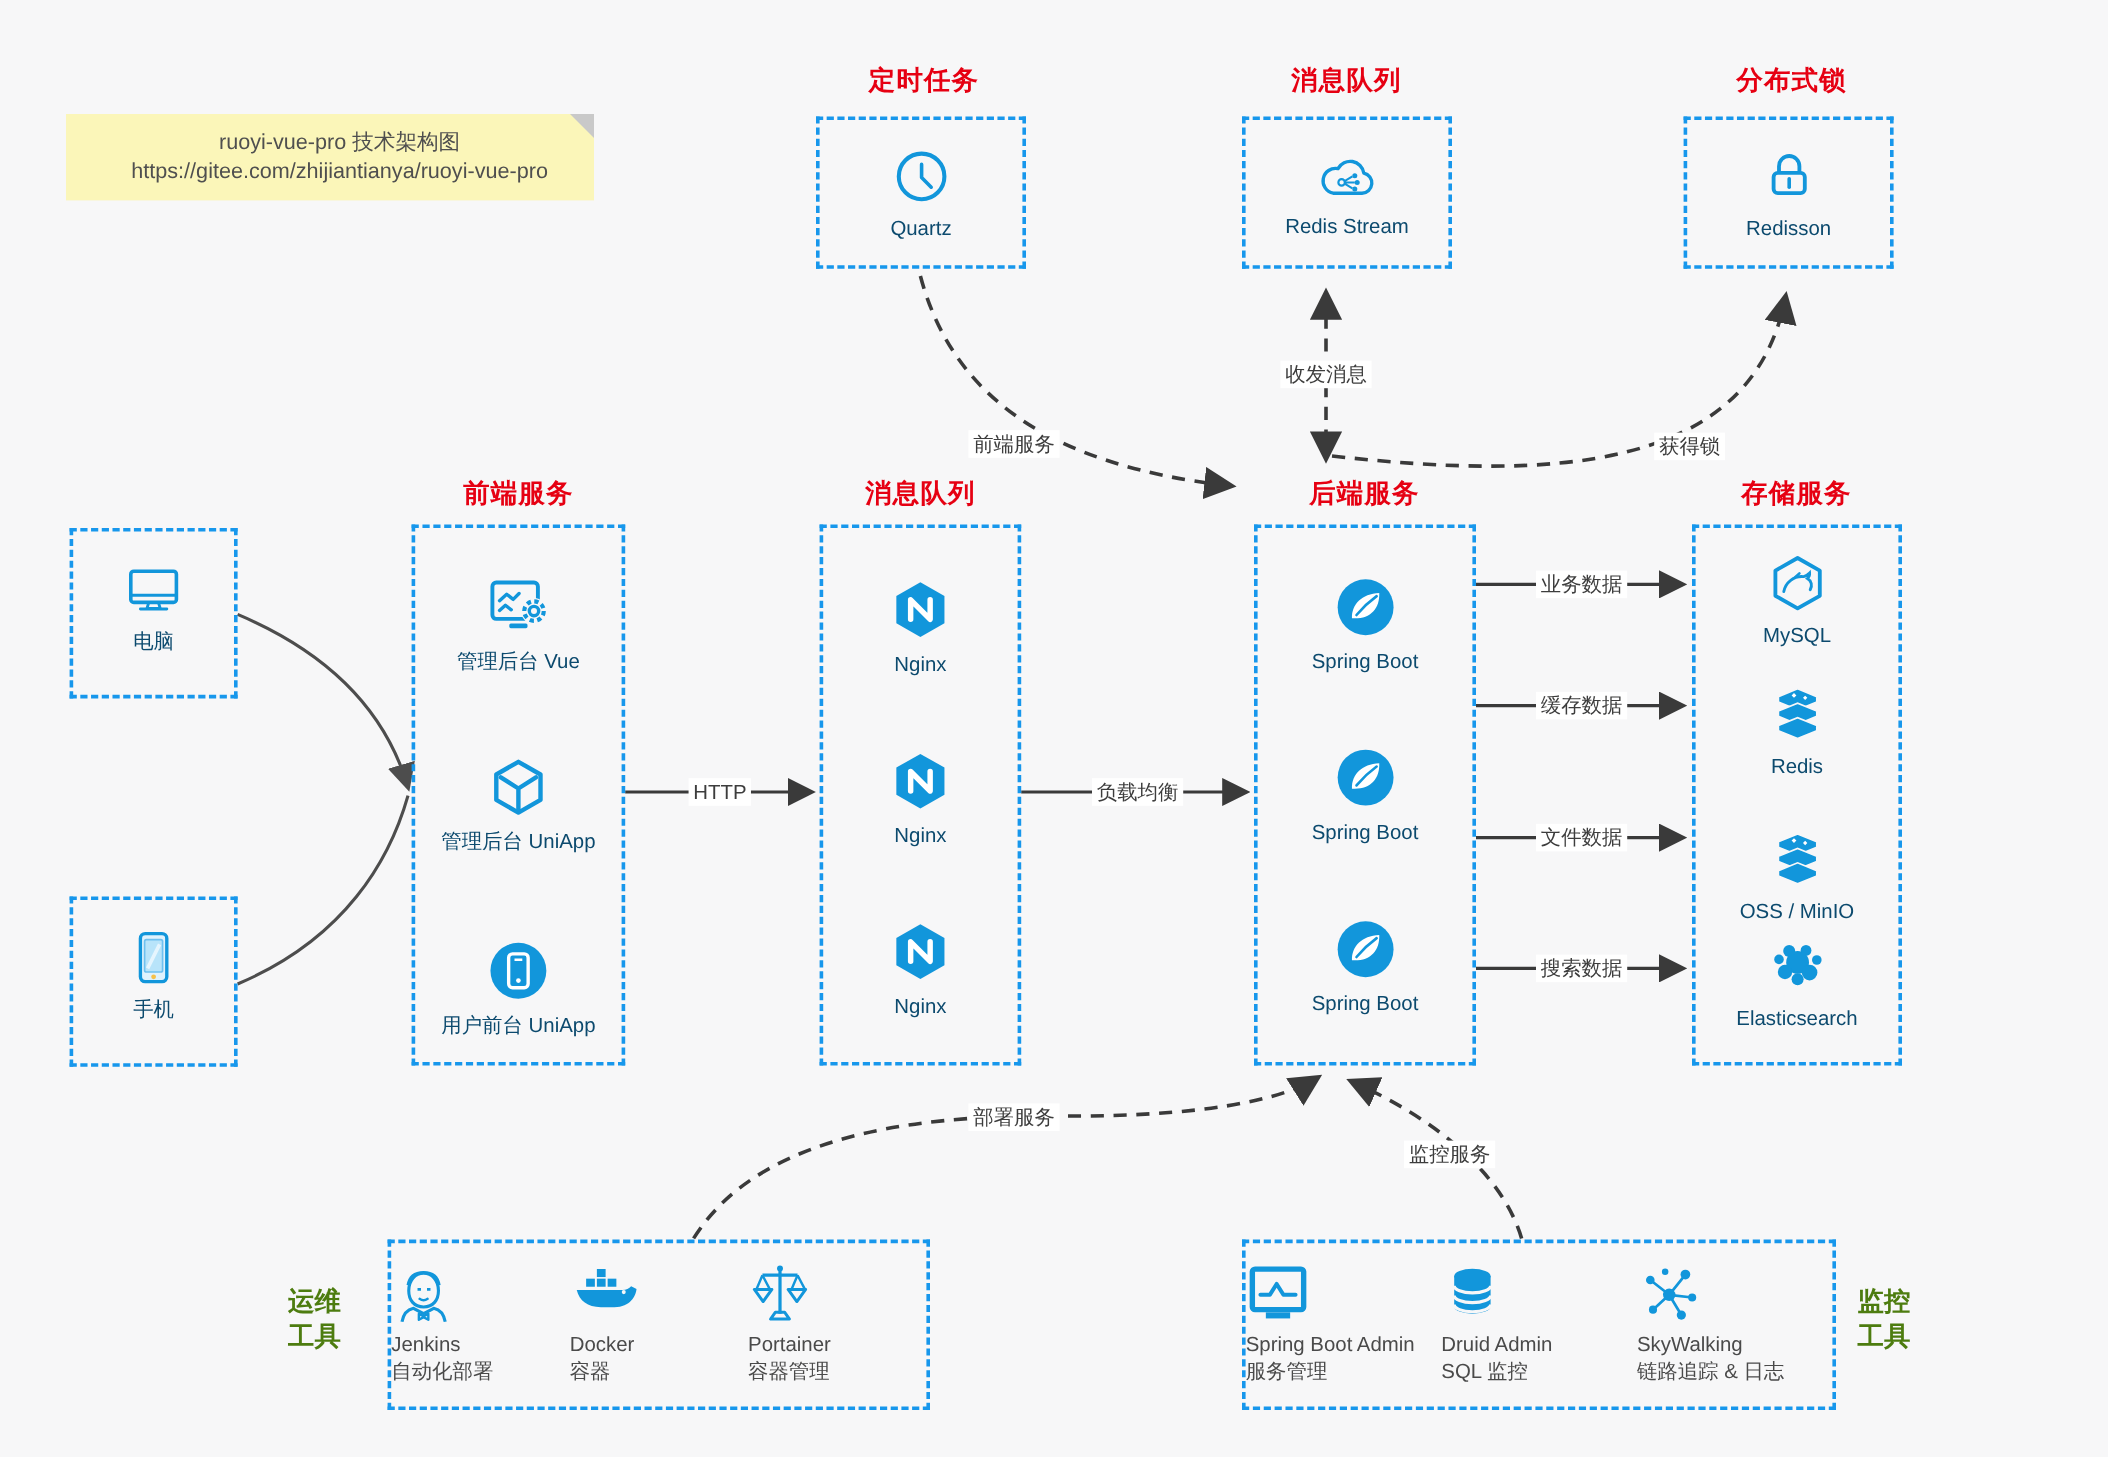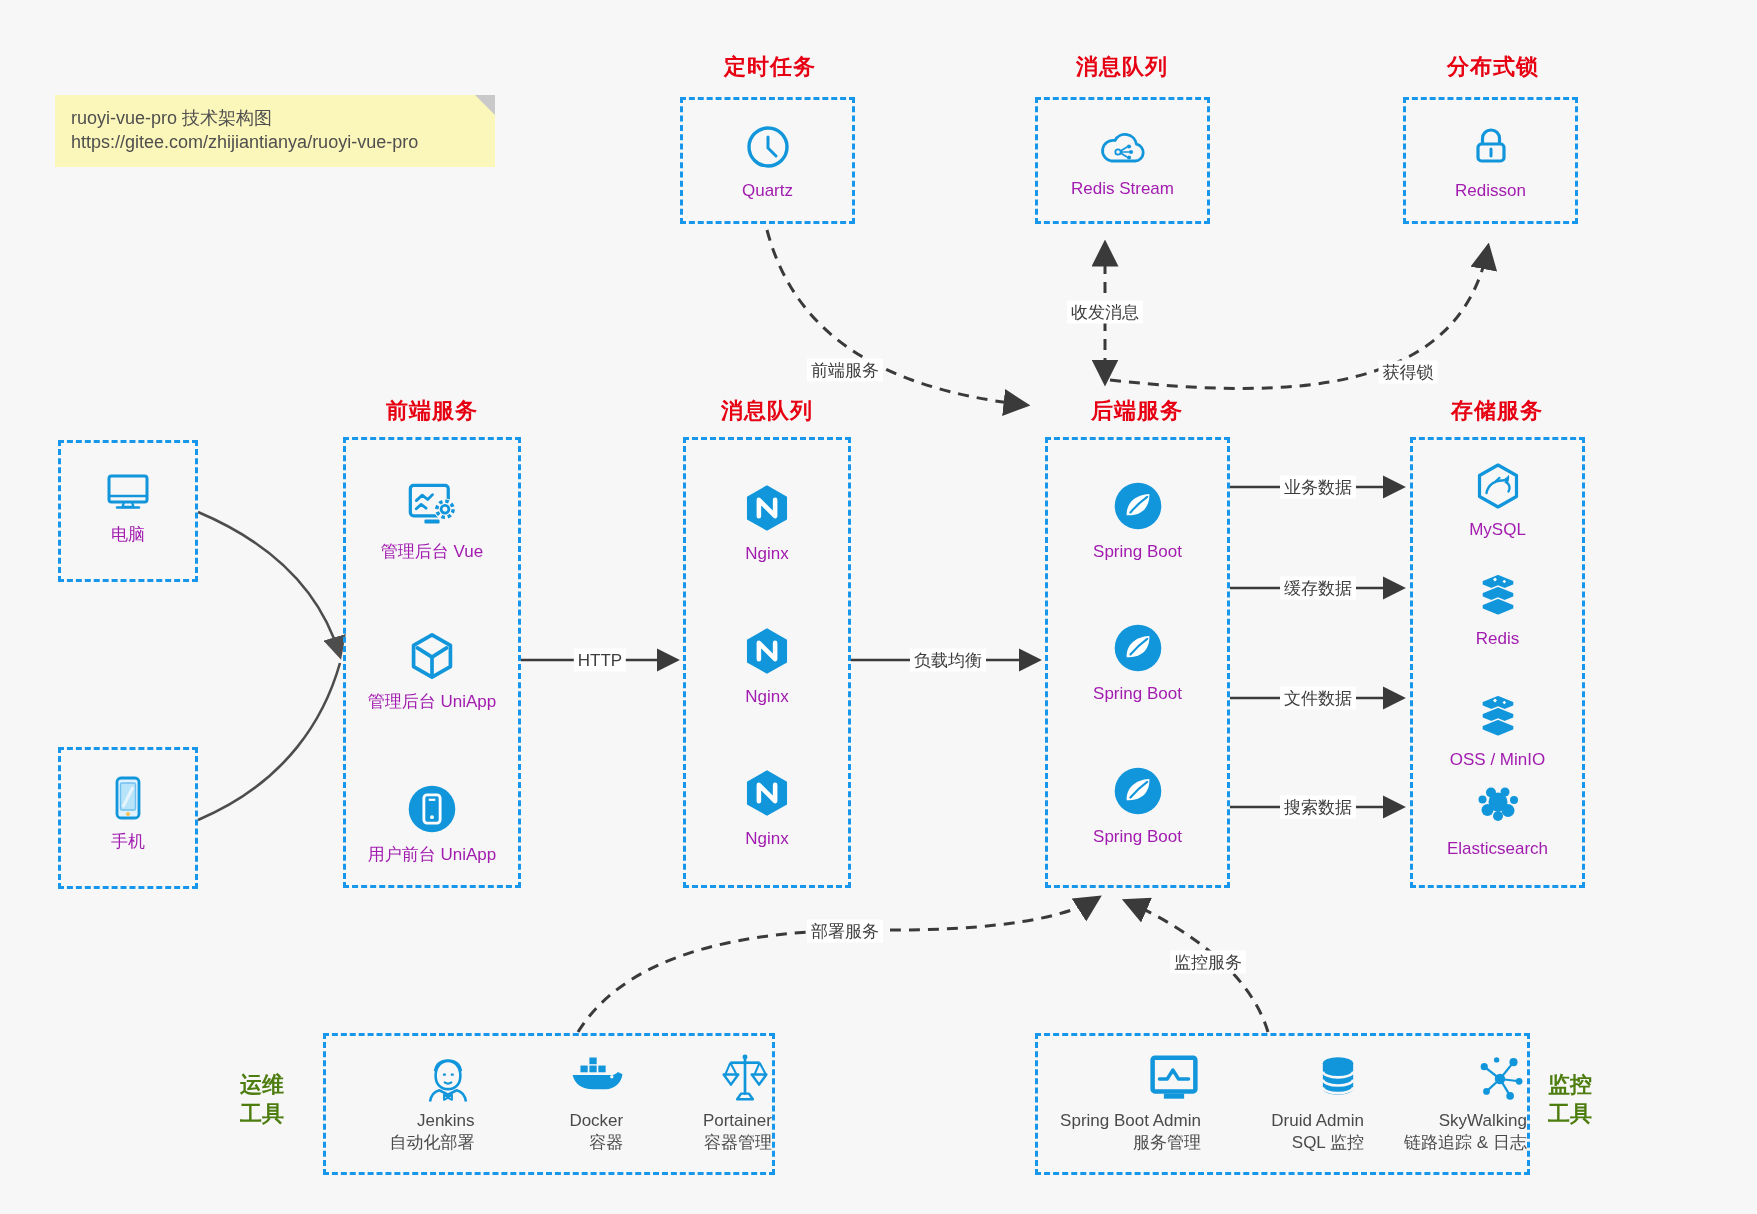--- a/index.html
+++ b/index.html
@@ -3,30 +3,30 @@
 <meta charset="utf-8">
 <style>
   html,body{margin:0;padding:0;background:#f7f7f8;}
   .canvas{position:relative;width:1757px;height:1214px;background:#f7f7f8;
           font-family:"Liberation Sans","DejaVu Sans",sans-serif;overflow:hidden;}
   svg.connectors{position:absolute;left:0;top:0;z-index:1;pointer-events:none;}
   .dashed-box{position:absolute;border:3px dashed #1797ec;box-sizing:border-box;z-index:2;background:transparent;}
   .grp-title{position:absolute;transform:translateX(-50%);color:#e60012;font-size:22px;font-weight:bold;
              letter-spacing:1px;white-space:nowrap;z-index:3;}
   .node{position:absolute;left:0;right:0;display:flex;flex-direction:column;align-items:center;}
-  .node .lbl{margin-top:10px;font-size:17px;color:#a21caf;white-space:nowrap;line-height:20px;}
+  .node .lbl{margin-top:10px;font-size:17px;color:#0c4a6e;white-space:nowrap;line-height:20px;}
   .chip{position:absolute;transform:translate(-50%,-50%);background:#ffffff;padding:1px 4px;
         font-size:17px;color:#3d3d3d;white-space:nowrap;z-index:3;line-height:21px;}
   .note{position:absolute;left:55px;top:95px;width:440px;height:72px;background:#fbf6b9;z-index:3;
-        box-sizing:border-box;padding:11px 0 0 16px;}
+        box-sizing:border-box;padding:11px 0 0 16px;text-align:center;}
   .note .ln{font-size:18px;line-height:24px;color:#4f4f4f;white-space:nowrap;}
   .side-title{position:absolute;width:72px;color:#4d7c0f;font-size:22px;
               font-weight:bold;line-height:29px;z-index:3;}
   .grp{display:flex;justify-content:space-around;align-items:flex-start;padding-top:12px;}
-  .grp-item{display:flex;flex-direction:column;align-items:flex-end;width:33.3%;}
+  .grp-item{display:flex;flex-direction:column;align-items:flex-start;width:33.3%;}
   .grp-item .icw{height:62px;display:flex;align-items:center;justify-content:center;}
   .grp-item .nm,.grp-item .ds{font-size:17px;color:#4a4a4a;line-height:22px;text-align:center;white-space:nowrap;}
 </style>
 </head>
 <body>
 
 <div class="canvas">
 
   <svg class="connectors" width="1757" height="1214" viewBox="0 0 1757 1214">
     <defs>

